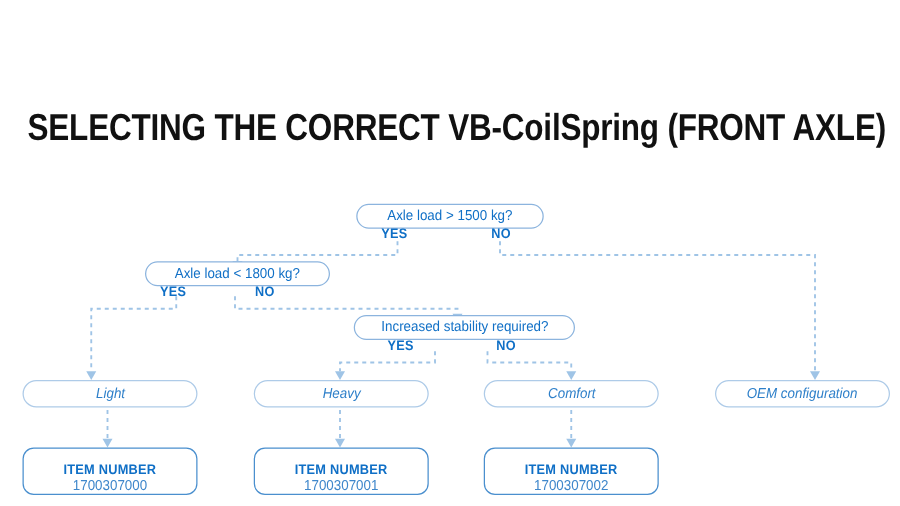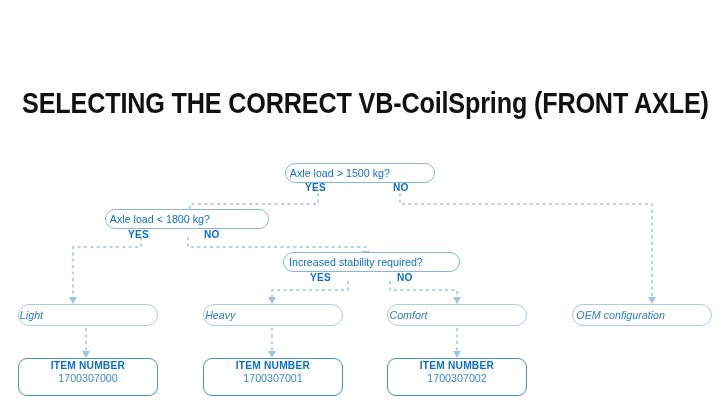--- a/index.html
+++ b/index.html
@@ -29,21 +29,21 @@
 
   
   #wires{position:absolute;left:0;top:0;width:720px;height:405px;}
 
   
   .node{
     position:absolute;
     box-sizing:border-box;
     display:flex;
     align-items:center;
-    justify-content:flex-start;
+    justify-content:center;
     background:#ffffff;
   }
   .decision{
     height:20px;
     border:1.1px solid #8cb4de;
     border-radius:10px;
     color:#1170c6;
     font-size:11.5px;
     white-space:nowrap;
   }
@@ -58,21 +58,21 @@
     white-space:nowrap;
     font-style:italic;
   }
   .result span{transform:scaleX(0.93);display:inline-block;}
 
   .itembox{
     height:38px;
     border:1.6px solid #4a8fce;
     border-radius:9px;
     flex-direction:column;
-    justify-content:flex-start;
+    justify-content:flex-end;
     gap:1px;
   }
   .item-title{
     font-weight:bold;
     font-size:11px;
     color:#0f6fc6;
     letter-spacing:0.2px;
     transform:scaleX(0.93);
   }
   .item-number{
@@ -132,21 +132,21 @@
       <polygon points="453,310 461,310 457,317"></polygon>
     </g>
   </svg>
 
   <div class="node decision" style="left:285px; top:122px; width:150px;">
     <span>Axle load &gt; 1500 kg?</span>
   </div>
   <div class="branch-label" style="left:305px; top:140px;">YES</div>
   <div class="branch-label" style="left:393px; top:140px;">NO</div>
 
-  <div class="node decision" style="left:105px; top:168px; width:164px;">
+  <div class="node decision" style="left:116px; top:168px; width:148px;">
     <span>Axle load &lt; 1800 kg?</span>
   </div>
   <div class="branch-label" style="left:128px; top:187px;">YES</div>
   <div class="branch-label" style="left:204px; top:187px;">NO</div>
 
   <div class="node decision" style="left:283px; top:211px; width:177px;">
     <span>Increased stability required?</span>
   </div>
   <div class="branch-label" style="left:310px; top:230px;">YES</div>
   <div class="branch-label" style="left:397px; top:230px;">NO</div>

